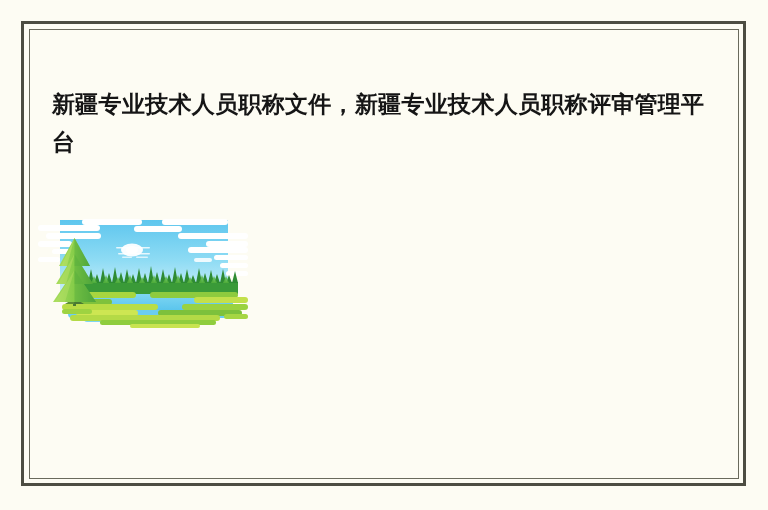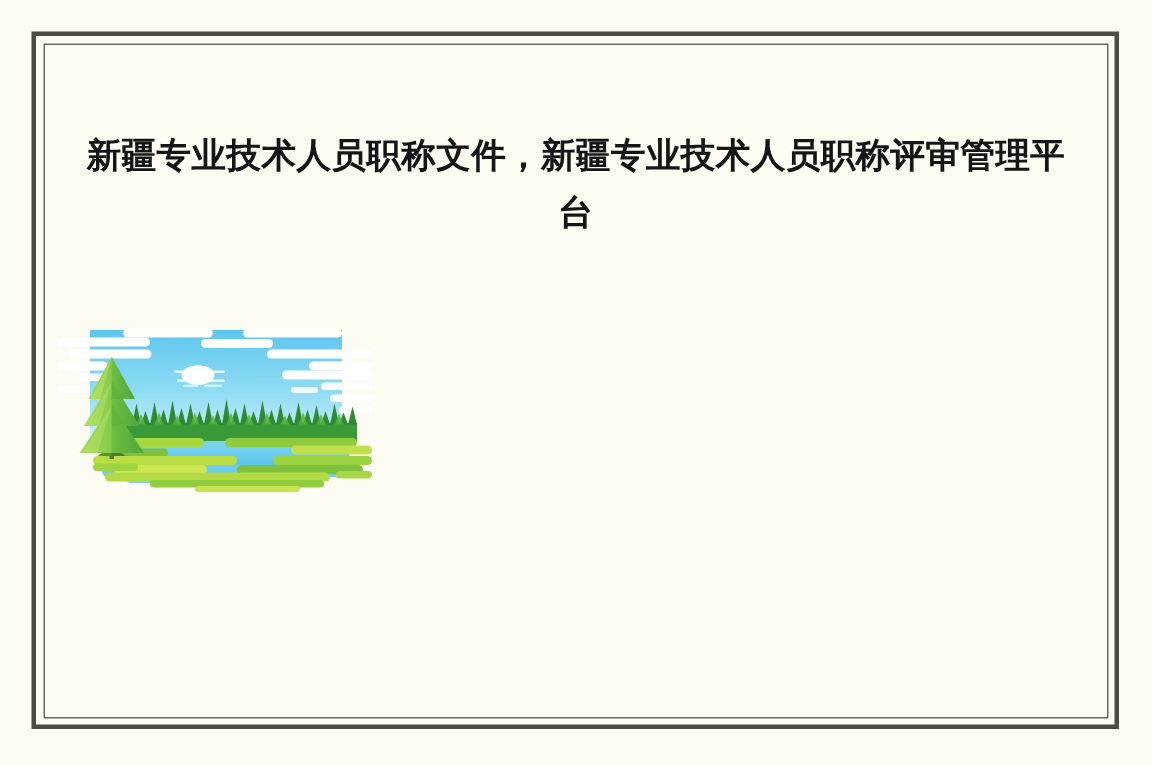--- a/index.html
+++ b/index.html
@@ -46,21 +46,20 @@
     width: 708px;
     height: 448px;
     box-sizing: border-box;
   }
 
   .page-title {
     position: absolute;
     left: 22px;
     top: 40px;
     width: 664px;
-    text-align: center;
     font-family: "DejaVu Sans", "Liberation Sans", sans-serif;
     font-size: 23px;
     line-height: 38px;
     font-weight: 700;
     color: #151515;
     letter-spacing: 0.3px;
   }
 
   
   .illustration {

